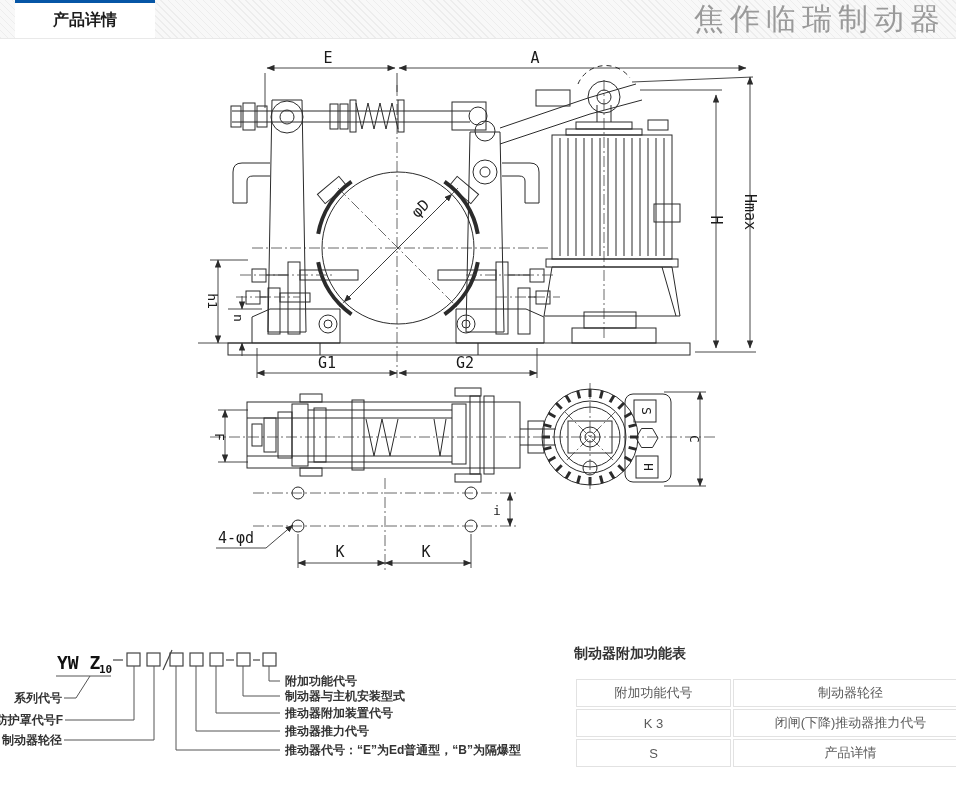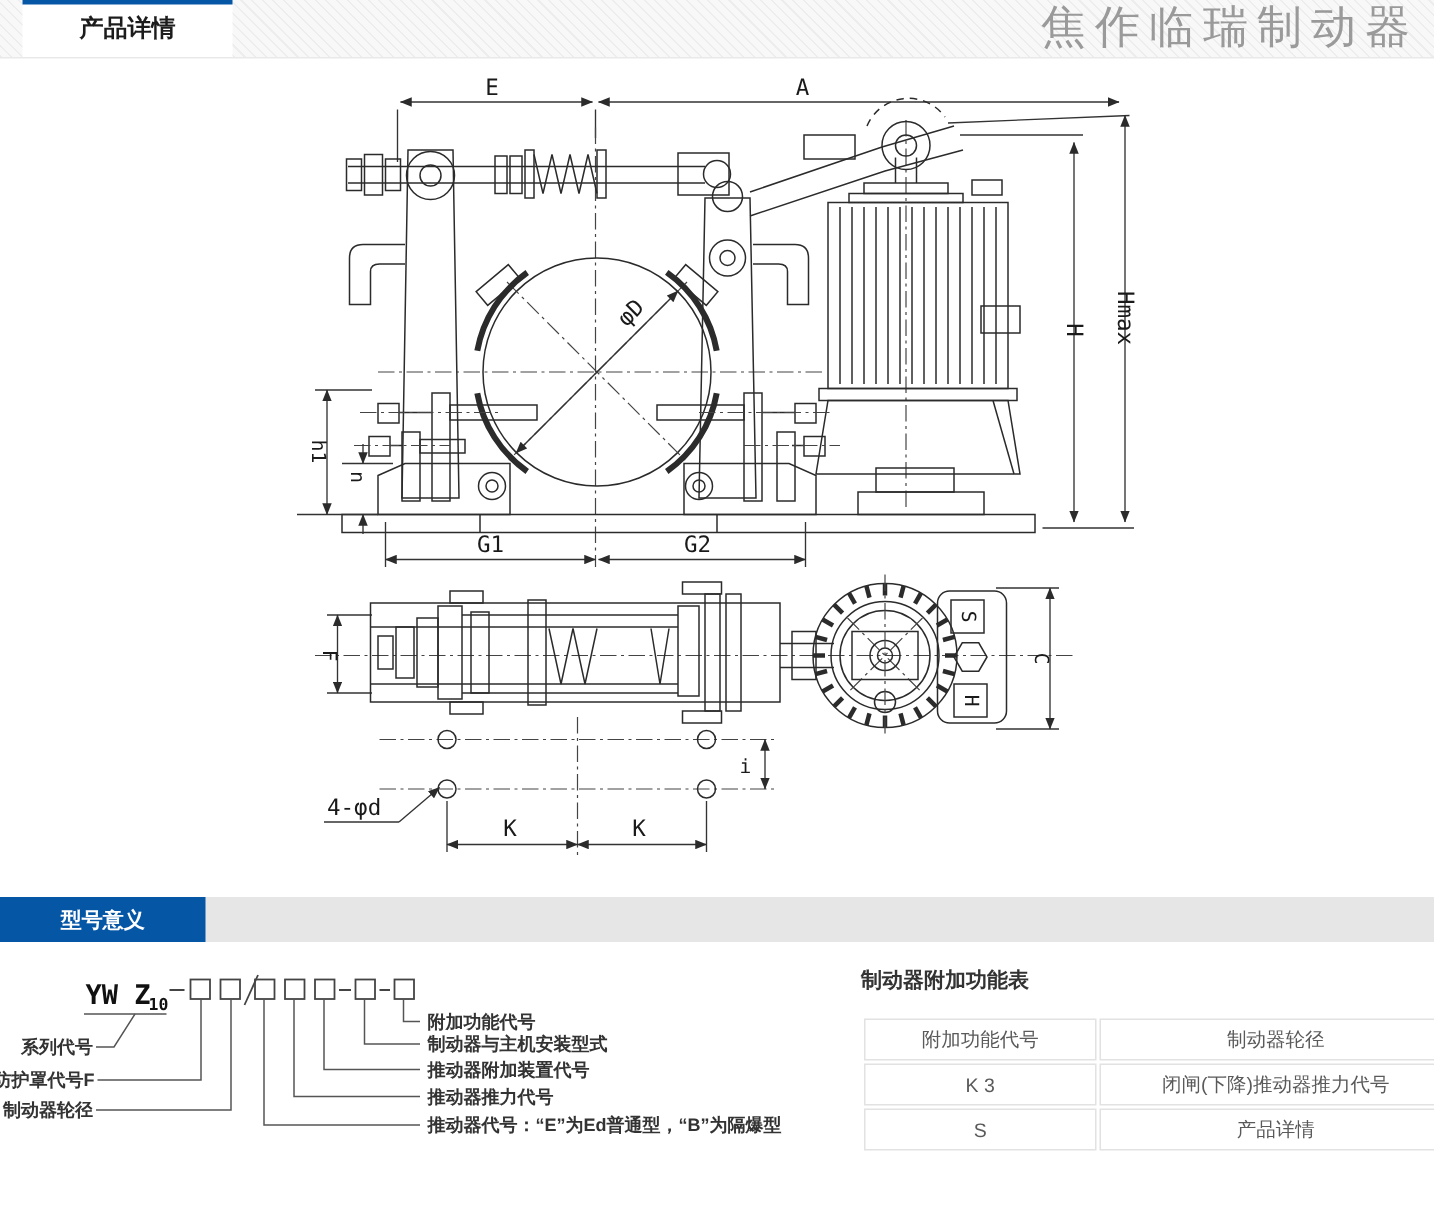--- a/index.html
+++ b/index.html
@@ -308,23 +308,20 @@
       <line class="dim" x1="385" y1="563" x2="471" y2="563" marker-start="url(#ma)" marker-end="url(#ma)"></line>
       <text class="dimtxt" x="340" y="557" text-anchor="middle">K</text>
       <text class="dimtxt" x="426" y="557" text-anchor="middle">K</text>
 
       <text class="dimtxt" x="218" y="543">4-φd</text>
       <line class="dim" x1="216" y1="548" x2="266" y2="548"></line>
       <line class="dim" x1="266" y1="548" x2="293" y2="525" marker-end="url(#ma)"></line>
     </g>
   </svg>
 
-  <div id="secbar">
-    <div class="blue">型号意义</div>
-  </div>
 
   <svg id="model" width="530" height="158" viewBox="0 645 530 158">
     <text class="mcode" x="57" y="669" font-size="18">YW Z</text>
     <text class="mcode" x="99" y="673" font-size="11">10</text>
     <line class="mln" x1="56" y1="676" x2="111" y2="676"></line>
     <line class="mbox" x1="113" y1="660" x2="123" y2="660"></line>
     <rect class="mbox" x="127" y="653" width="13" height="13"></rect>
     <rect class="mbox" x="147" y="653" width="13" height="13"></rect>
     <line class="mbox" x1="163" y1="670" x2="172" y2="650"></line>
     <rect class="mbox" x="170" y="653" width="13" height="13"></rect>

